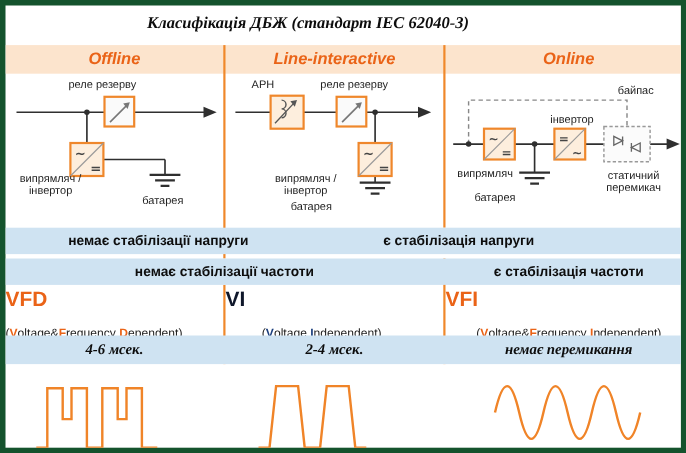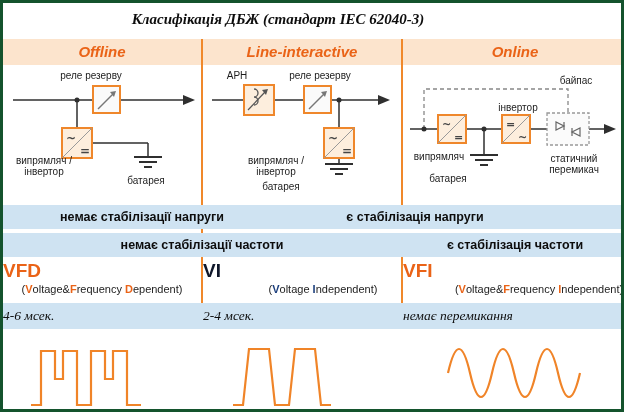--- a/index.html
+++ b/index.html
@@ -1,17 +1,17 @@
 <!DOCTYPE html>
 <html><head>
 <meta charset="utf-8">
 <style>
   html,body{margin:0;padding:0;background:#fff;}
   .canvas{position:relative;width:624px;height:412px;background:#fff;overflow:hidden;
-          font-family:"Liberation Sans",sans-serif;border:3px solid #14532d;box-sizing:border-box;}
+          font-family:"Liberation Sans",sans-serif;border:5px solid #14532d;box-sizing:border-box;}
 
   .title{position:absolute;top:8px;left:10px;width:530px;text-align:center;
          font-family:"Liberation Serif",serif;font-weight:bold;font-style:italic;
          font-size:15px;color:#0d0d0d;}
 
   .header-band{position:absolute;top:36px;left:0;width:624px;height:26px;background:#fce4cd;}
   .hdr{position:absolute;top:0;height:26px;line-height:26px;text-align:center;
        color:#ea6317;font-weight:bold;font-style:italic;font-size:15px;}
   .hdr.c1{left:0;width:198px;} .hdr.c2{left:200px;width:198px;} .hdr.c3{left:400px;width:224px;}
 
@@ -41,27 +41,27 @@
   #band-voltage{top:202px;} #band-freq{top:230px;padding-left:40px;}
   .band-text{position:absolute;top:0;height:24px;line-height:24px;font-weight:bold;
              font-size:12.5px;color:#0d0d0d;text-align:center;}
   .bt-v-no{left:0;width:198px;margin-left:40px;} .bt-v-yes{left:200px;width:424px;}
   .bt-f-no{left:0;width:398px;} .bt-f-yes{left:400px;width:224px;}
 
   .abbr{position:absolute;top:257px;font-size:19px;font-weight:bold;}
   #abbr-vfd{left:0;width:198px;color:#ea6317;}
   #abbr-vi{left:200px;width:198px;color:#0f172a;}
   #abbr-vfi{left:400px;width:196px;color:#ea6317;}
-  .subtitle{position:absolute;top:280px;font-size:11px;color:#222;text-align:center;}
+  .subtitle{position:absolute;top:292px;font-size:11px;color:#222;text-align:left;}
   #sub-vfd{left:0;width:198px;} #sub-vi{left:200px;width:174px;padding-left:33px;} #sub-vfi{left:400px;width:216px;padding-left:28px;}
   .hl-o{color:#ea6317;font-weight:bold;} .hl-b{color:#1c3f7d;font-weight:bold;}
 
   .time-band{position:absolute;top:300px;left:0;width:624px;height:26px;background:#cfe3f2;}
-  .time-text{position:absolute;top:0;height:40px;line-height:26px;text-align:left;
-             font-family:"Liberation Serif",serif;font-style:italic;font-weight:normal;
+  .time-text{position:absolute;top:0;height:40px;line-height:26px;text-align:center;
+             font-family:"Liberation Serif",serif;font-style:italic;font-weight:bold;
              font-size:13.5px;color:#0d0d0d;}
   .tt1{left:0;width:198px;} .tt2{left:200px;width:198px;} .tt3{left:400px;width:224px;}
 
   .wave{position:absolute;top:332px;height:76px;}
   #wave1{left:24px;} #wave2{left:224px;} #wave3{left:437px;}
 </style>
 </head>
 <body>
 
 <div class="canvas">

